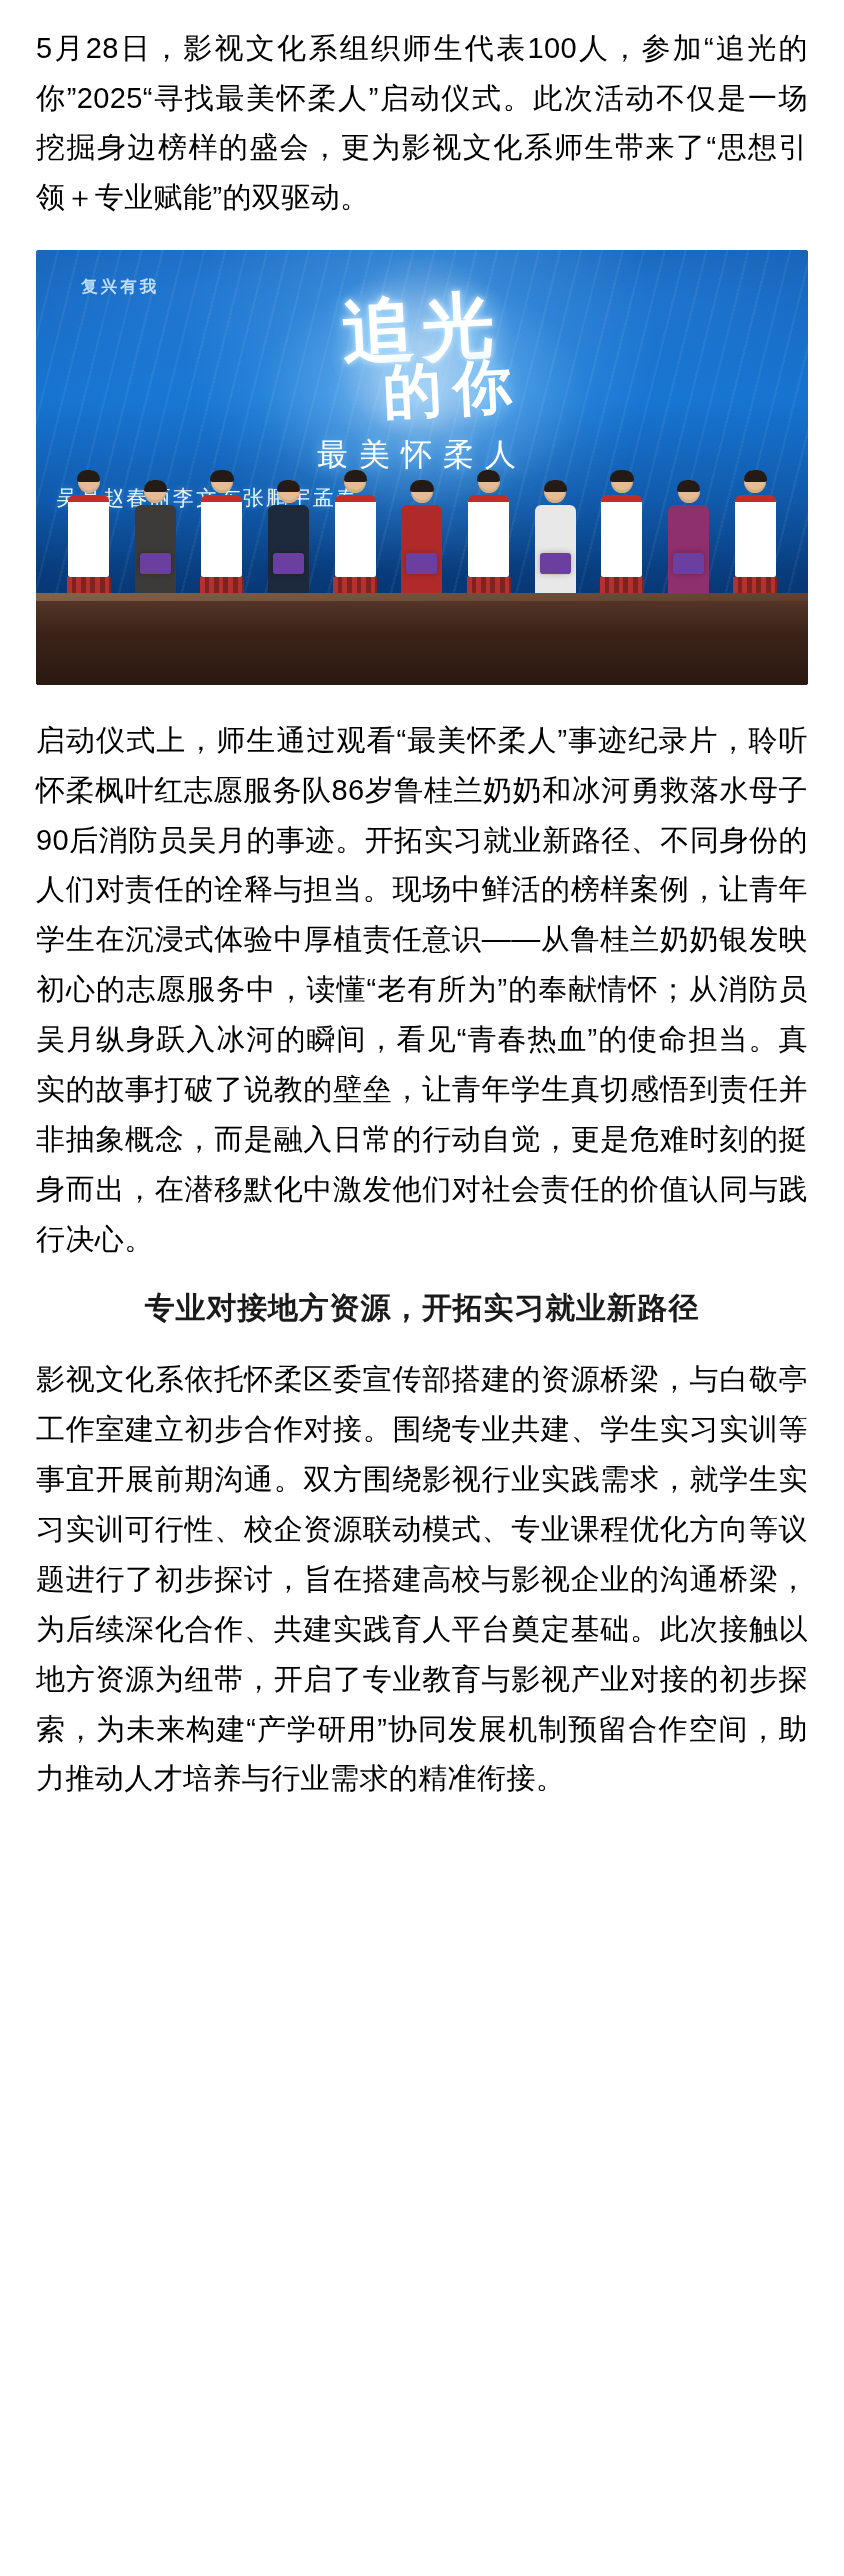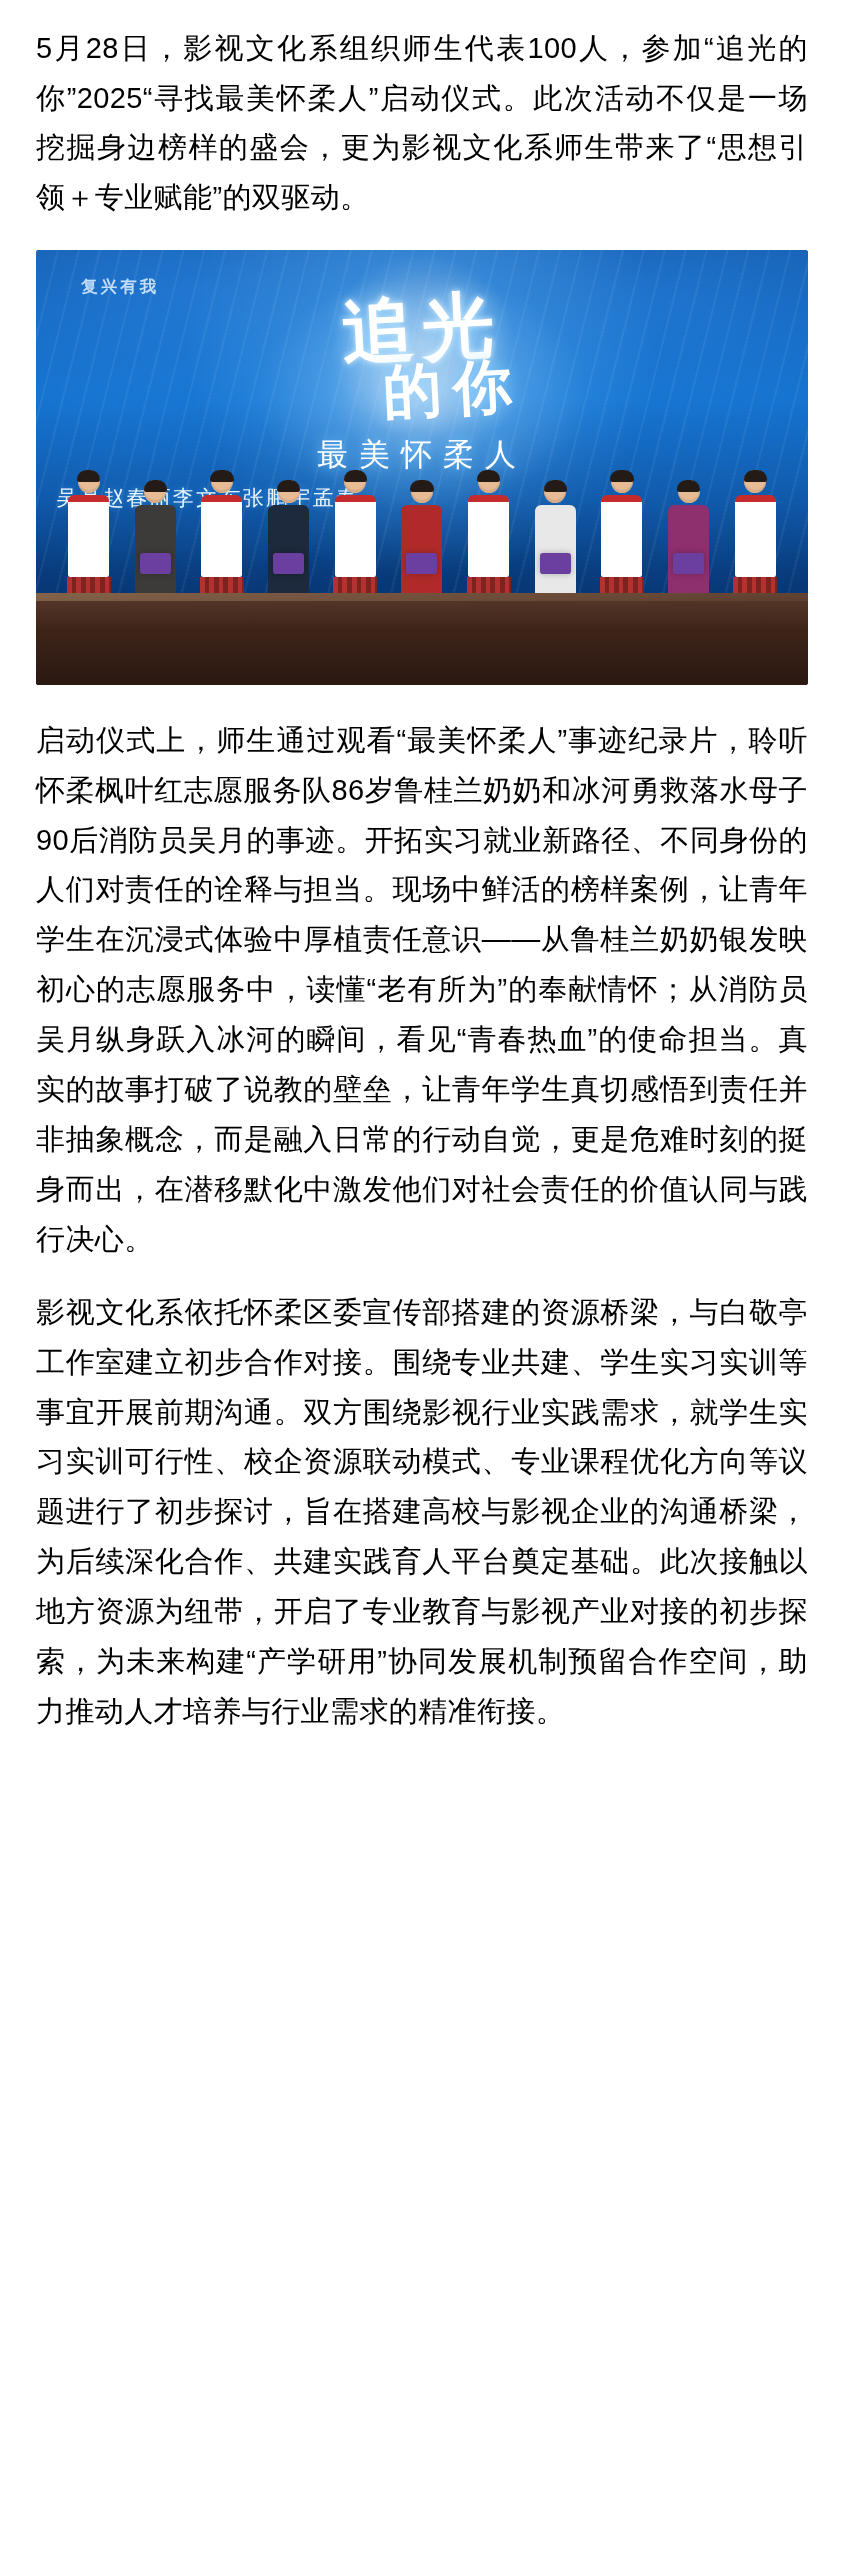--- a/index.html
+++ b/index.html
@@ -307,17 +307,18 @@
           <div class="legs"></div>
       </div>
     </div>
 
     <div class="floor"></div>
   </div>
 
 
   <p class="para">启动仪式上，师生通过观看“最美怀柔人”事迹纪录片，聆听怀柔枫叶红志愿服务队86岁鲁桂兰奶奶和冰河勇救落水母子90后消防员吴月的事迹。开拓实习就业新路径、不同身份的人们对责任的诠释与担当。现场中鲜活的榜样案例，让青年学生在沉浸式体验中厚植责任意识——从鲁桂兰奶奶银发映初心的志愿服务中，读懂“老有所为”的奉献情怀；从消防员吴月纵身跃入冰河的瞬间，看见“青春热血”的使命担当。真实的故事打破了说教的壁垒，让青年学生真切感悟到责任并非抽象概念，而是融入日常的行动自觉，更是危难时刻的挺身而出，在潜移默化中激发他们对社会责任的价值认同与践行决心。</p>
 
+  <h2 class="section-title left-ish">专业对接地方资源，开拓实习就业新路径</h2>
 
   <p class="para">影视文化系依托怀柔区委宣传部搭建的资源桥梁，与白敬亭工作室建立初步合作对接。围绕专业共建、学生实习实训等事宜开展前期沟通。双方围绕影视行业实践需求，就学生实习实训可行性、校企资源联动模式、专业课程优化方向等议题进行了初步探讨，旨在搭建高校与影视企业的沟通桥梁，为后续深化合作、共建实践育人平台奠定基础。此次接触以地方资源为纽带，开启了专业教育与影视产业对接的初步探索，为未来构建“产学研用”协同发展机制预留合作空间，助力推动人才培养与行业需求的精准衔接。</p>
 
 </div>
 
 
 </body></html>

